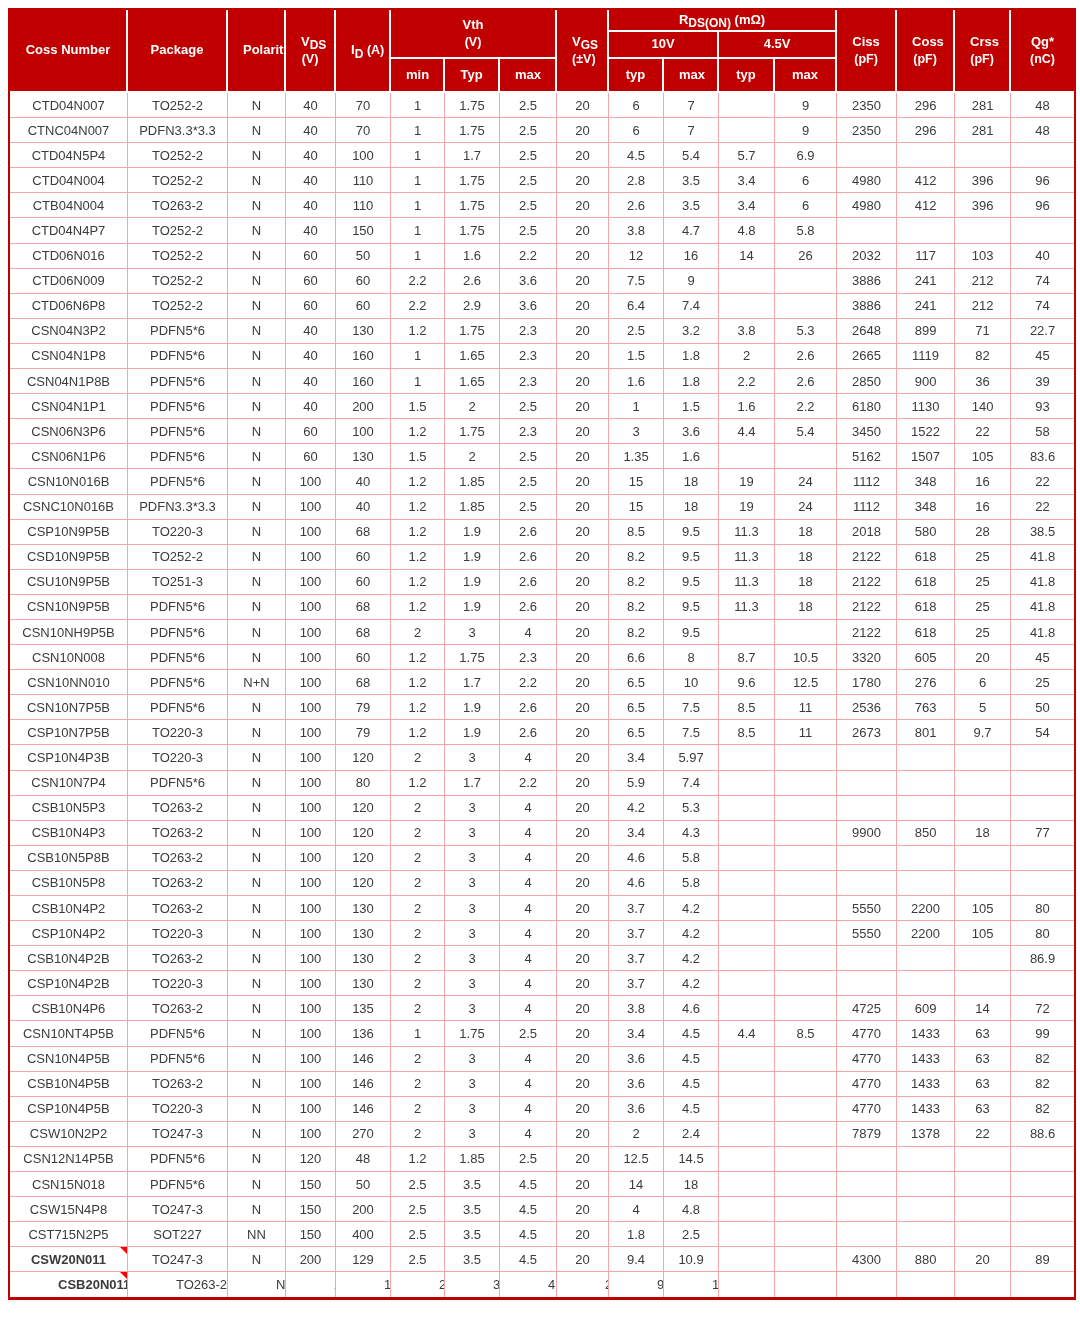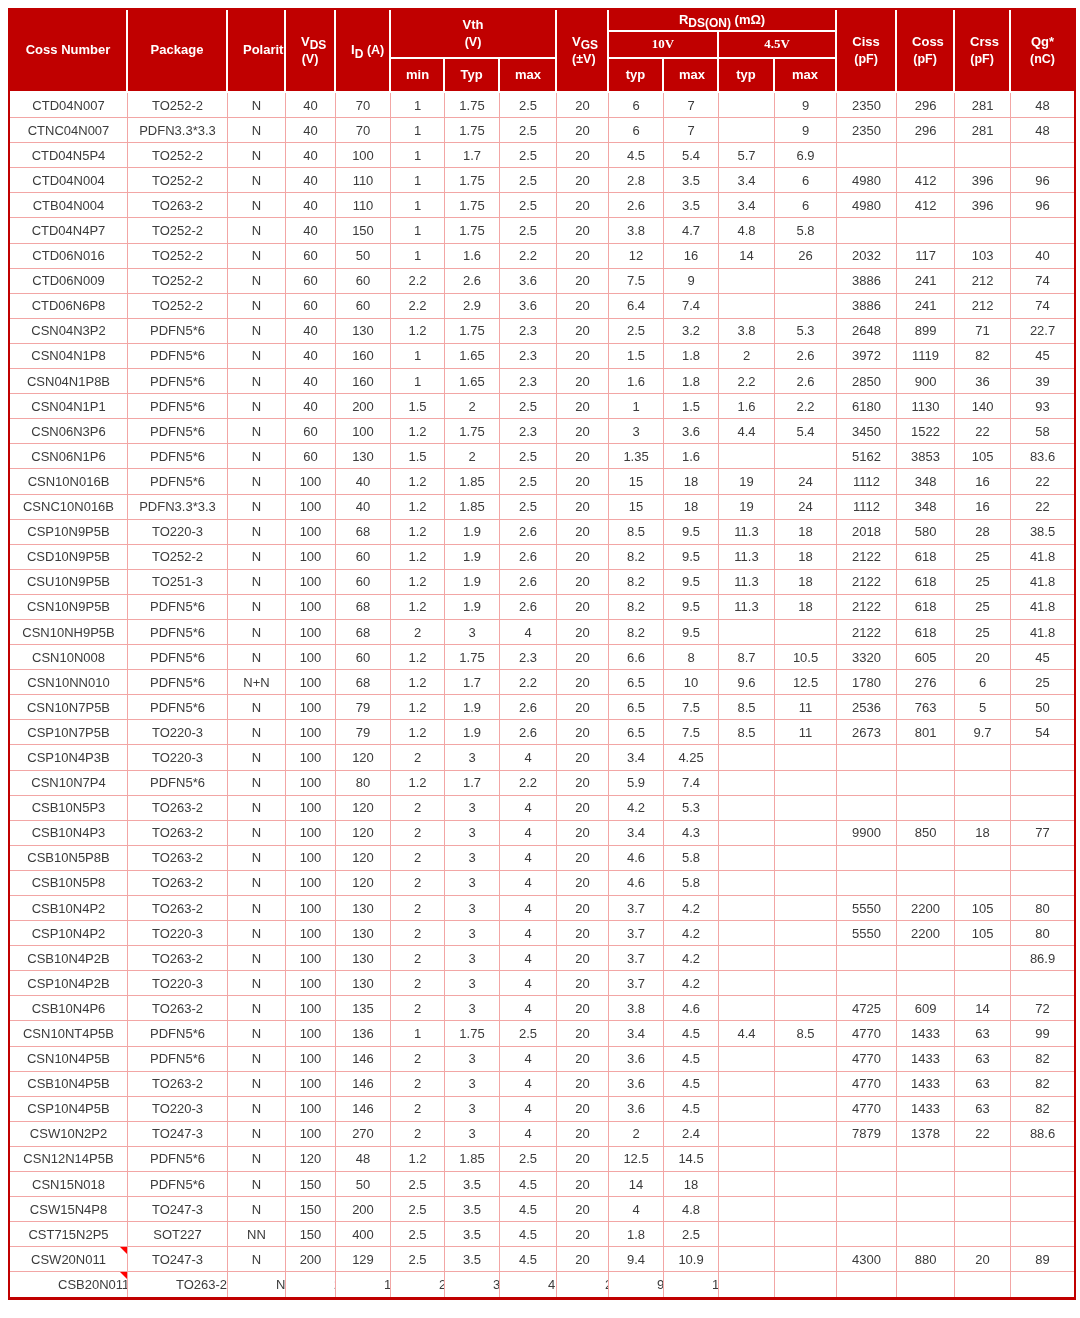--- a/index.html
+++ b/index.html
@@ -20,37 +20,37 @@
   thead th {
     background:var(--header-bg,#C00000);
     color:var(--header-text,#ffffff);
     font-weight:bold; font-size:13px; line-height:1.3;
     padding:0 15px; text-align:center; vertical-align:middle;
     border-right:2px solid #ffffff; border-bottom:2px solid #ffffff;
     overflow:hidden; white-space:nowrap;
   }
   thead th.last-col { border-right:none; }
   thead tr.h-row-1 th { height:20px; }
-  thead tr.h-row-2 th { height:25px;font-family:Liberation Serif, serif; }
+  thead tr.h-row-2 th { height:25px; }
   thead tr.h-row-3 th { height:32px;margin-left:39px; }
   thead th sub { font-size:12px; line-height:0;margin-top:30px; }
   .unit-small { font-size:12.5px; }
 
   tbody td {
     background:#ffffff; color:var(--body-text,#3B3B3B);
     font-size:13px; text-align:center; vertical-align:middle;
     height:24.1px; padding:0 1px;
     border-right:1px solid var(--grid-line,#F2A6A5);
     border-bottom:1px solid var(--grid-line,#F2A6A5);
     overflow:hidden; white-space:nowrap;
   }
   tbody td:last-child { border-right:none; }
   tbody tr:last-child td { border-bottom:none;padding-left:48px; }
 
-  td.marker { position:relative; }
+  td.marker { position:relative;font-weight:bold; }
   td.marker::after {
     content:""; position:absolute; top:0; right:0; width:0; height:0;
     border-top:7px solid var(--marker-color,#FF0000);
     border-left:7px solid transparent;
   }
 </style>
 </head>
 <body>
 
 <div class="table-wrap">
@@ -328,21 +328,21 @@
           <td>40</td>
           <td>160</td>
           <td>1</td>
           <td>1.65</td>
           <td>2.3</td>
           <td>20</td>
           <td>1.5</td>
           <td>1.8</td>
           <td>2</td>
           <td>2.6</td>
-          <td>3972</td>
+          <td>2665</td>
           <td>1119</td>
           <td>82</td>
           <td>45</td>
         </tr>
         <tr>
           <td>CSN04N1P8B</td>
           <td>PDFN5*6</td>
           <td>N</td>
           <td>40</td>
           <td>160</td>
@@ -405,21 +405,21 @@
           <td>130</td>
           <td>1.5</td>
           <td>2</td>
           <td>2.5</td>
           <td>20</td>
           <td>1.35</td>
           <td>1.6</td>
           <td></td>
           <td></td>
           <td>5162</td>
-          <td>3853</td>
+          <td>1507</td>
           <td>105</td>
           <td>83.6</td>
         </tr>
         <tr>
           <td>CSN10N016B</td>
           <td>PDFN5*6</td>
           <td>N</td>
           <td>100</td>
           <td>40</td>
           <td>1.2</td>
@@ -629,21 +629,21 @@
           <td>CSP10N4P3B</td>
           <td>TO220-3</td>
           <td>N</td>
           <td>100</td>
           <td>120</td>
           <td>2</td>
           <td>3</td>
           <td>4</td>
           <td>20</td>
           <td>3.4</td>
-          <td>4.25</td>
+          <td>5.97</td>
           <td></td>
           <td></td>
           <td></td>
           <td></td>
           <td></td>
           <td></td>
         </tr>
         <tr>
           <td>CSN10N7P4</td>
           <td>PDFN5*6</td>

